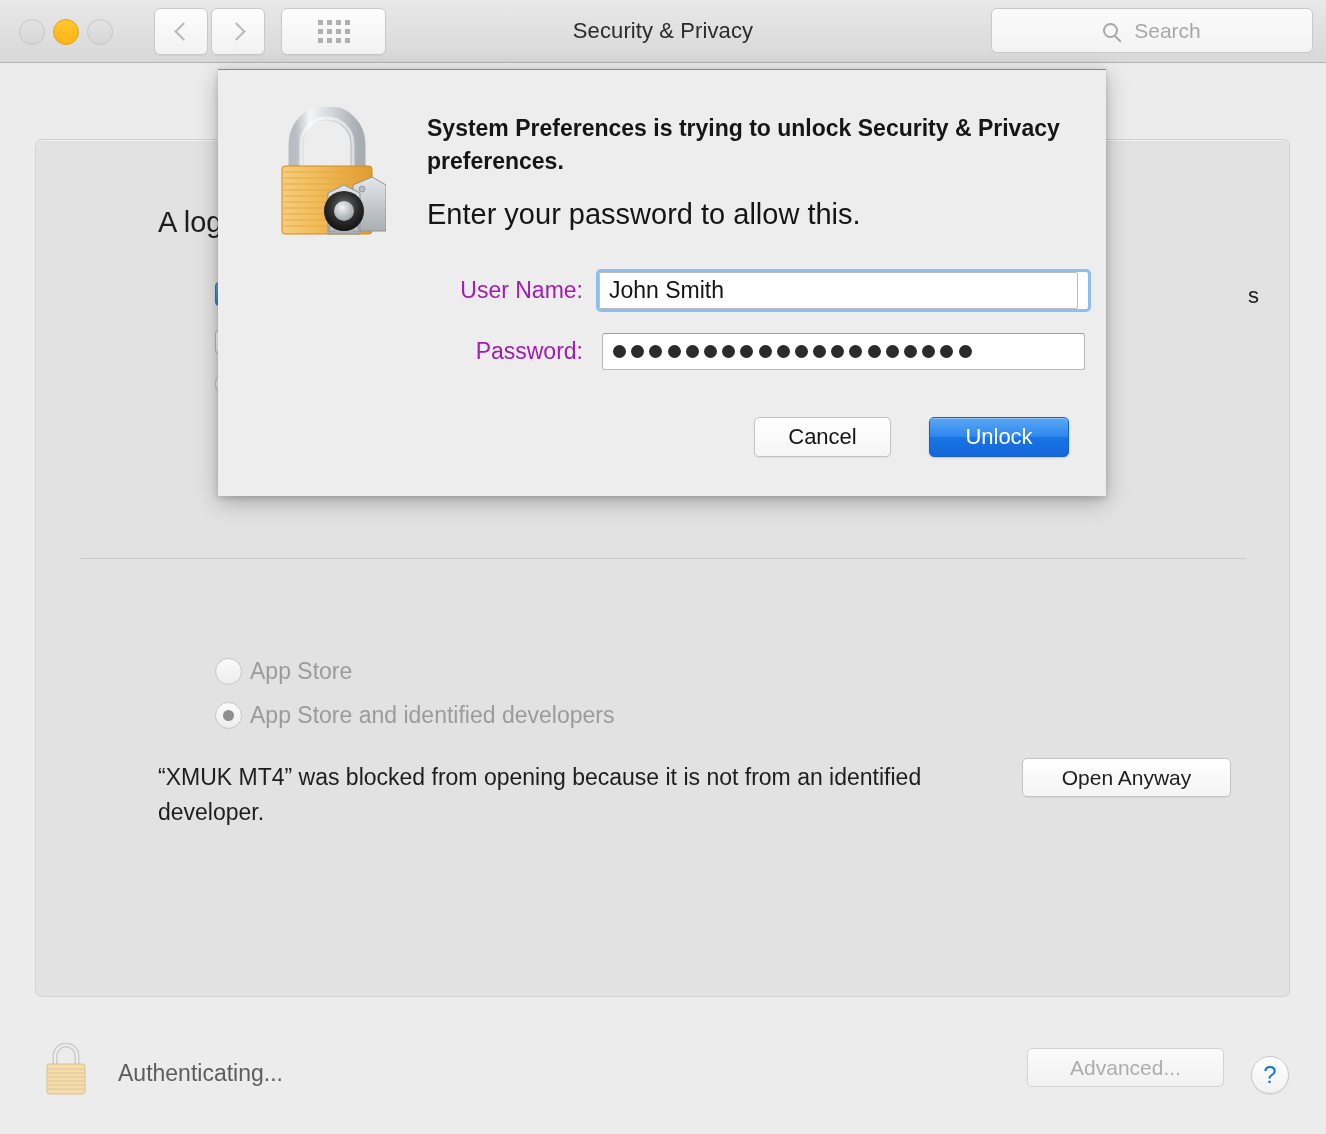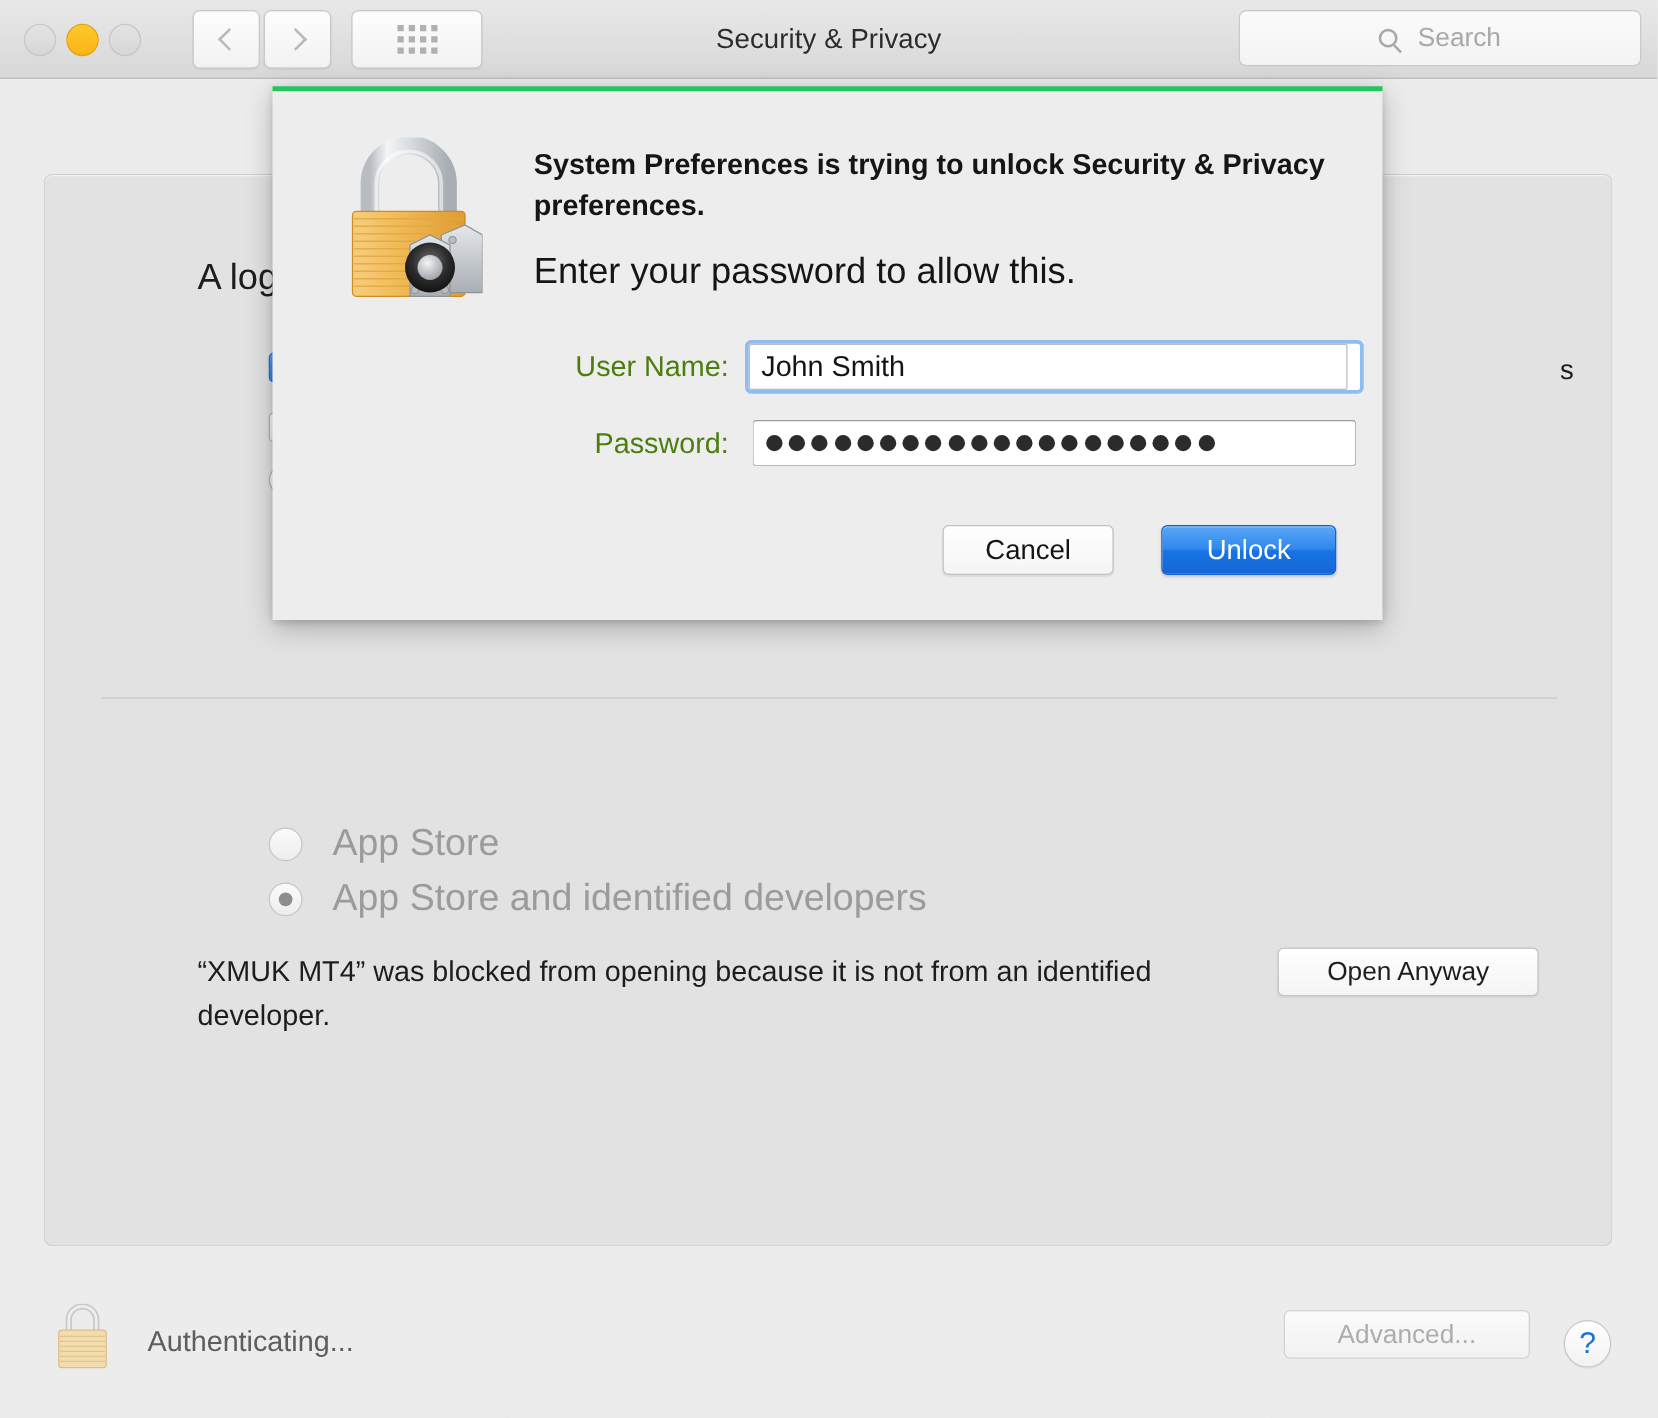--- a/index.html
+++ b/index.html
@@ -211,23 +211,23 @@
     border: 1px solid #c6c6c6;
     display: flex; align-items: center; justify-content: center;
     flex: none;
   }
   .radio-outer .dot {
     width: 11px; height: 11px;
     border-radius: 50%;
     background: #8d8d8d;
   }
   .radio-label {
-    font-size: 30px;
+    font-size: 23px;
     color: #9b9b9b;
-    margin-left: 24px;
+    margin-left: 8px;
     white-space: nowrap;
   }
 
   .blocked-msg {
     position: absolute;
     left: 122px; top: 620px;
     width: 810px;
     font-size: 23px;
     line-height: 35px;
     color: #1d1d1d;
@@ -281,21 +281,21 @@
     color: #1274e0;
     box-shadow: 0 1px 1px rgba(0,0,0,0.07);
   }
 
   
   .sheet {
     position: absolute;
     left: 218px; top: 69px;
     width: 888px; height: 427px;
     background: #ededed;
-    border-top: 4px solid #22c55e;
+    border-top: 1px solid #22c55e;
     box-shadow: 0 6px 22px rgba(0,0,0,0.26), 0 2px 6px rgba(0,0,0,0.16);
     text-decoration: underline;
   }
 
   .sheet-lock {
     position: absolute;
     left: 50px; top: 37px;
     width: 118px; height: 135px;
   }
 
@@ -312,21 +312,21 @@
     position: absolute;
     left: 209px; top: 128px;
     font-size: 29px;
     color: #151515;
     text-align: right;
   }
 
   .field-row { position: absolute; display: flex; align-items: center; }
   .field-label {
     font-size: 23px;
-    color: #4d7c0f;
+    color: #a21caf;
     text-align: right;
     white-space: nowrap;
   }
 
   .username-row { left: 209px; top: 199px; }
   .username-label { width: 156px; }
   .username-wrap {
     margin-left: 13px;
     width: 495px; height: 43px;
     border: 3px solid #8ebdf0;

